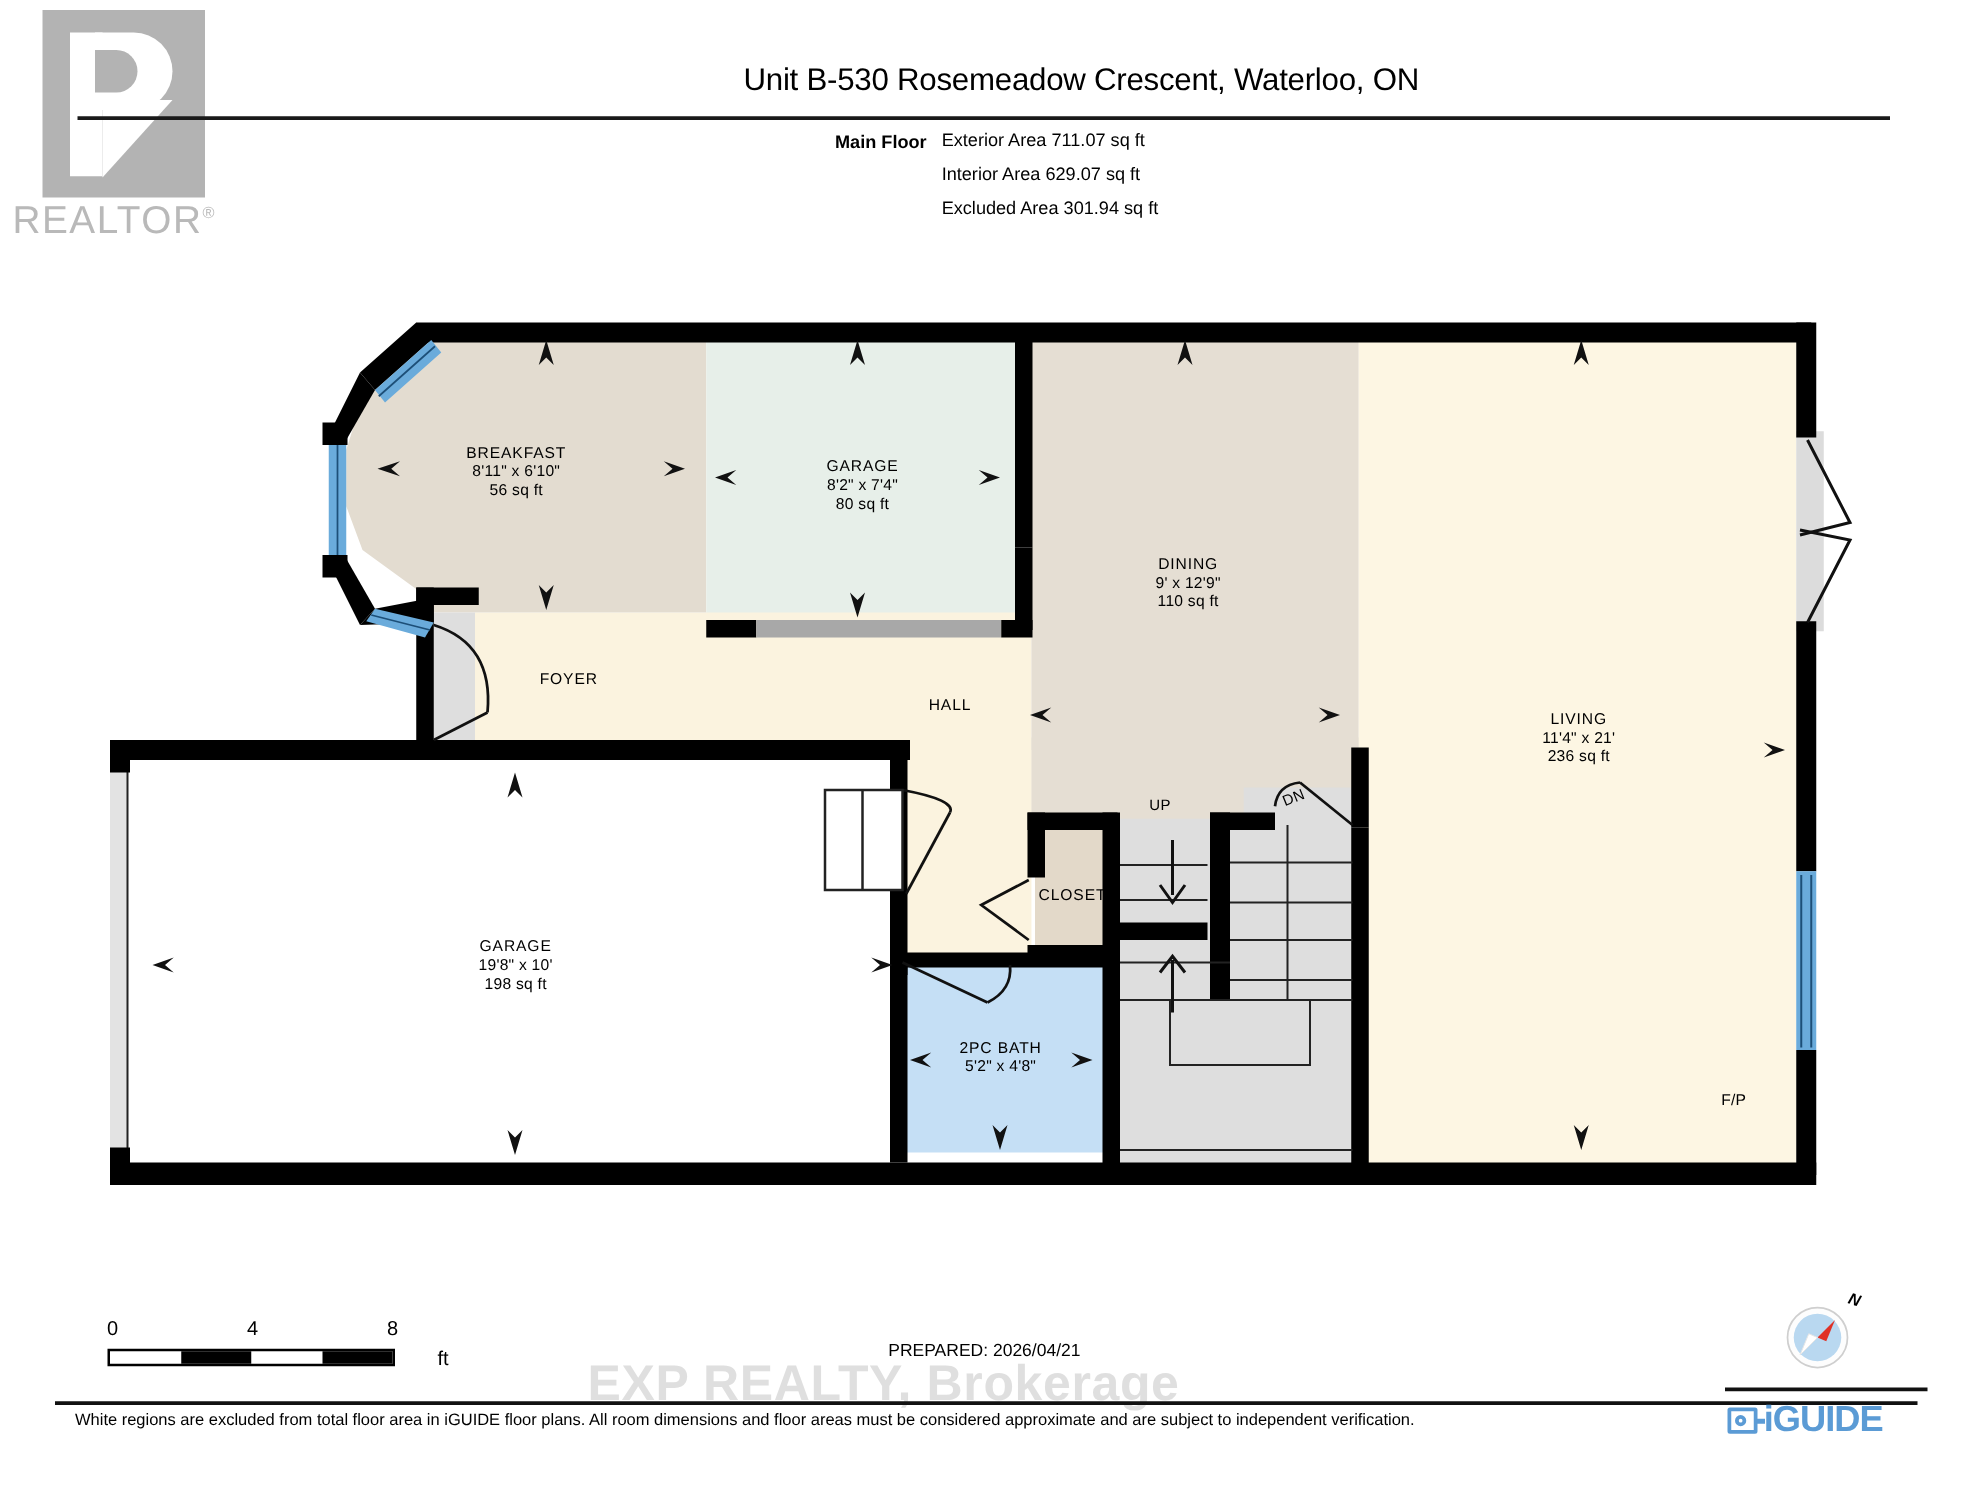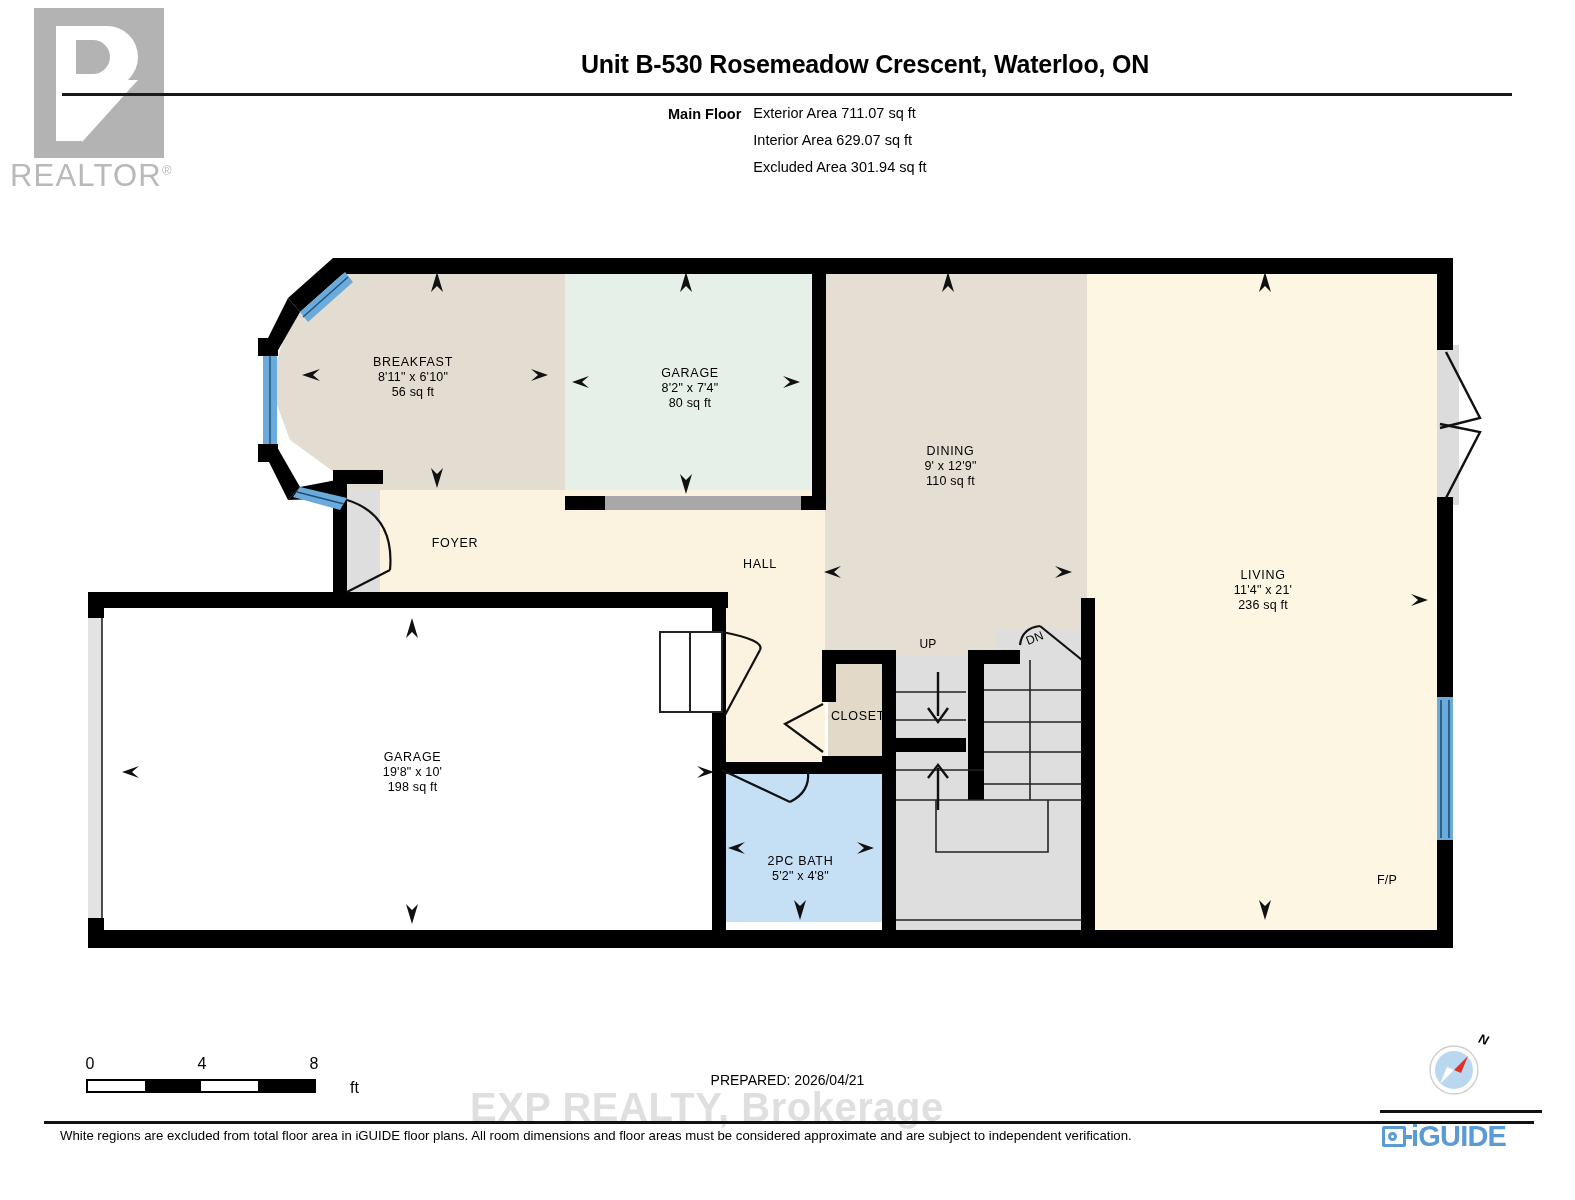--- a/index.html
+++ b/index.html
@@ -29,21 +29,21 @@
   }
   #realtor-logo .r-word{
     position:absolute;left:0;top:150px;width:190px;
     font-size:31px;letter-spacing:1.2px;color:#b9b9b9;font-weight:400;
   }
   #realtor-logo .r-word sup{font-size:13px;}
 
   
   #title-text{
     position:absolute;left:200px;top:50px;width:1330px;text-align:center;
-    font-size:25px;font-weight:bold;letter-spacing:-0.2px;
+    font-size:25px;font-weight:normal;letter-spacing:-0.2px;
   }
   #title-rule{position:absolute;left:62px;top:93px;width:1450px;height:3px;background:#1a1a1a;}
 
   #area-summary{position:absolute;left:668px;top:105px;display:flex;gap:12px;font-size:14.5px;}
   #area-summary .floor-name{font-weight:bold;white-space:nowrap;padding-top:1px;}
   #area-summary .lines div{margin-bottom:11px;white-space:nowrap;}
 
   
   #plan{position:absolute;left:0;top:0;width:1575px;height:1010px;}
   #plan svg{display:block;}
@@ -334,21 +334,21 @@
   <div class="rlabel" style="left:700px;top:557px;width:120px;">
     <div class="nm">HALL</div>
   </div>
 
   <div class="rlabel" style="left:335px;top:750px;width:155px;">
     <div class="nm">GARAGE</div>
     <div>19'8" x 10'</div>
     <div>198 sq ft</div>
   </div>
 
-  <div class="rlabel" style="left:728px;top:831px;width:145px;margin-top:23px;">
+  <div class="rlabel" style="left:728px;top:831px;width:145px;">
     <div class="nm">2PC BATH</div>
     <div>5'2" x 4'8"</div>
   </div>
 
   <div class="rlabel" style="left:798px;top:709px;width:120px;">
     <div class="nm">CLOSET</div>
   </div>
 
   <div class="rlabel" style="left:905px;top:637px;width:46px;font-size:12px;">UP</div>
   <div class="rlabel" style="left:1012px;top:631px;width:46px;font-size:12px;transform:rotate(-22deg);">DN</div>

